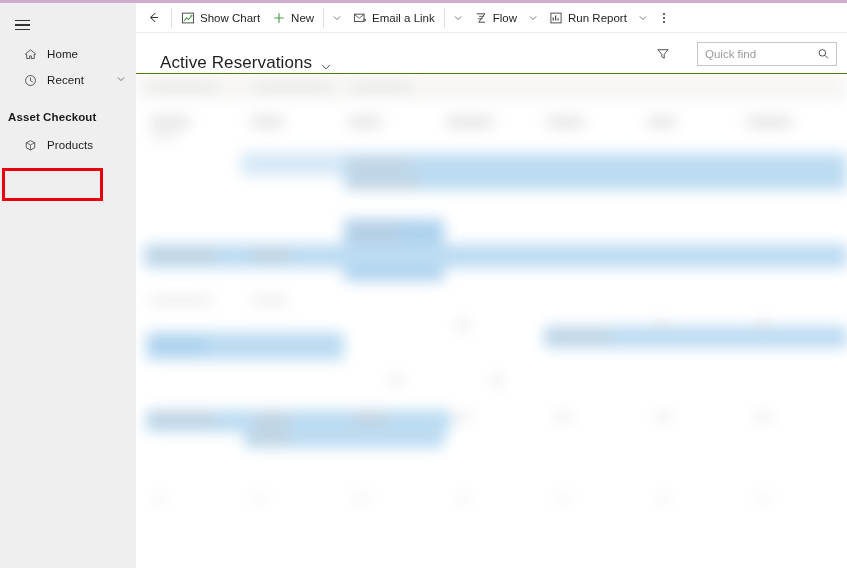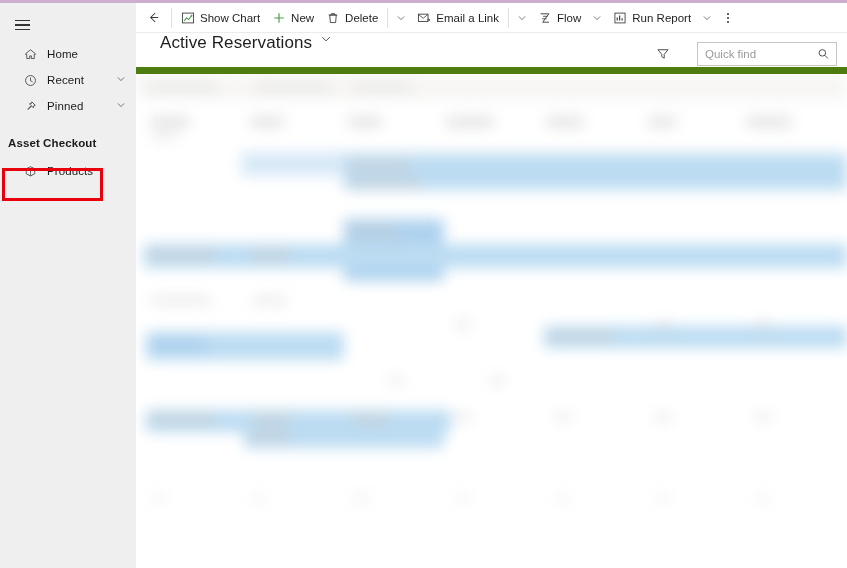--- a/index.html
+++ b/index.html
@@ -169,23 +169,23 @@
     background: #333;
     border-radius: 50%;
     box-shadow: 0 -4px 0 #333, 0 4px 0 #333;
   }
 
   
   #view-header {
     position: relative;
     height: 41px;
     display: flex;
-    align-items: flex-start;
-    background: #ffffff;
-    border-bottom: 7px solid #4d7c0f;
+    align-items: flex-end;
+    background: #ffffff;
+    border-bottom: 1px solid #4d7c0f;
   }
   #view-title {
     font-size: 17px;
     color: #201f1e;
     margin-left: 24px;
     letter-spacing: .1px;
   }
   #view-title-caret {
     margin-left: 8px;
     display: flex;
@@ -296,33 +296,20 @@
       </svg>
     </span>
     <span class="nav-label">Recent</span>
     <span class="chev">
       <svg width="10" height="10" viewBox="0 0 16 16">
         <path d="M3 5.5 8 10.5l5-5" fill="none" stroke="#3b3a39" stroke-width="1.1"></path>
       </svg>
     </span>
   </div>
 
-  <div class="nav-item">
-    <span class="ico">
-      <svg width="13" height="13" viewBox="0 0 16 16">
-        <path d="M9.6 2.2 13.8 6.4l-1.6.6-.6 2.6-2.2-2.2-4.3 4.3-.5-.5 4.3-4.3-2.2-2.2 2.6-.6z" fill="none" stroke="#3b3a39" stroke-width="1" stroke-linejoin="round"></path>
-      </svg>
-    </span>
-    <span class="nav-label">Pinned</span>
-    <span class="chev">
-      <svg width="10" height="10" viewBox="0 0 16 16">
-        <path d="M3 5.5 8 10.5l5-5" fill="none" stroke="#3b3a39" stroke-width="1.1"></path>
-      </svg>
-    </span>
-  </div>
 
   <div class="section-title">Asset Checkout</div>
 
   <div class="nav-item">
     <span class="ico">
       <svg width="13" height="13" viewBox="0 0 16 16">
         <path d="M8 2.1 13.2 4.6v6.2L8 13.5 2.8 10.8V4.6z" fill="none" stroke="#3b3a39" stroke-width="1" stroke-linejoin="round"></path>
         <path d="M2.9 4.7 8 7.2l5.1-2.5M8 7.3v6" fill="none" stroke="#3b3a39" stroke-width=".85"></path>
       </svg>
     </span>
@@ -359,29 +346,20 @@
 
     <div class="cmd-btn">
       <span class="ico">
         <svg width="14" height="14" viewBox="0 0 16 16">
           <path d="M8 2.6v10.8M2.6 8h10.8" stroke="#4a9b4a" stroke-width="1.3"></path>
         </svg>
       </span>
       <span>New</span>
     </div>
 
-    <div class="cmd-btn">
-      <span class="ico">
-        <svg width="14" height="14" viewBox="0 0 16 16">
-          <path d="M4.3 4.6h7.4l-.7 8.6H5z" fill="none" stroke="#3b3a39" stroke-width="1" stroke-linejoin="round"></path>
-          <path d="M3.1 4.6h9.8M6.4 4.4V3h3.2v1.4" fill="none" stroke="#3b3a39" stroke-width="1"></path>
-        </svg>
-      </span>
-      <span>Delete</span>
-    </div>
 
     <div class="cmd-sep"></div>
 
     <div class="cmd-caret">
       <svg width="10" height="10" viewBox="0 0 16 16">
         <path d="M3 5.5 8 10.5l5-5" fill="none" stroke="#3b3a39" stroke-width="1.1"></path>
       </svg>
     </div>
 
 

